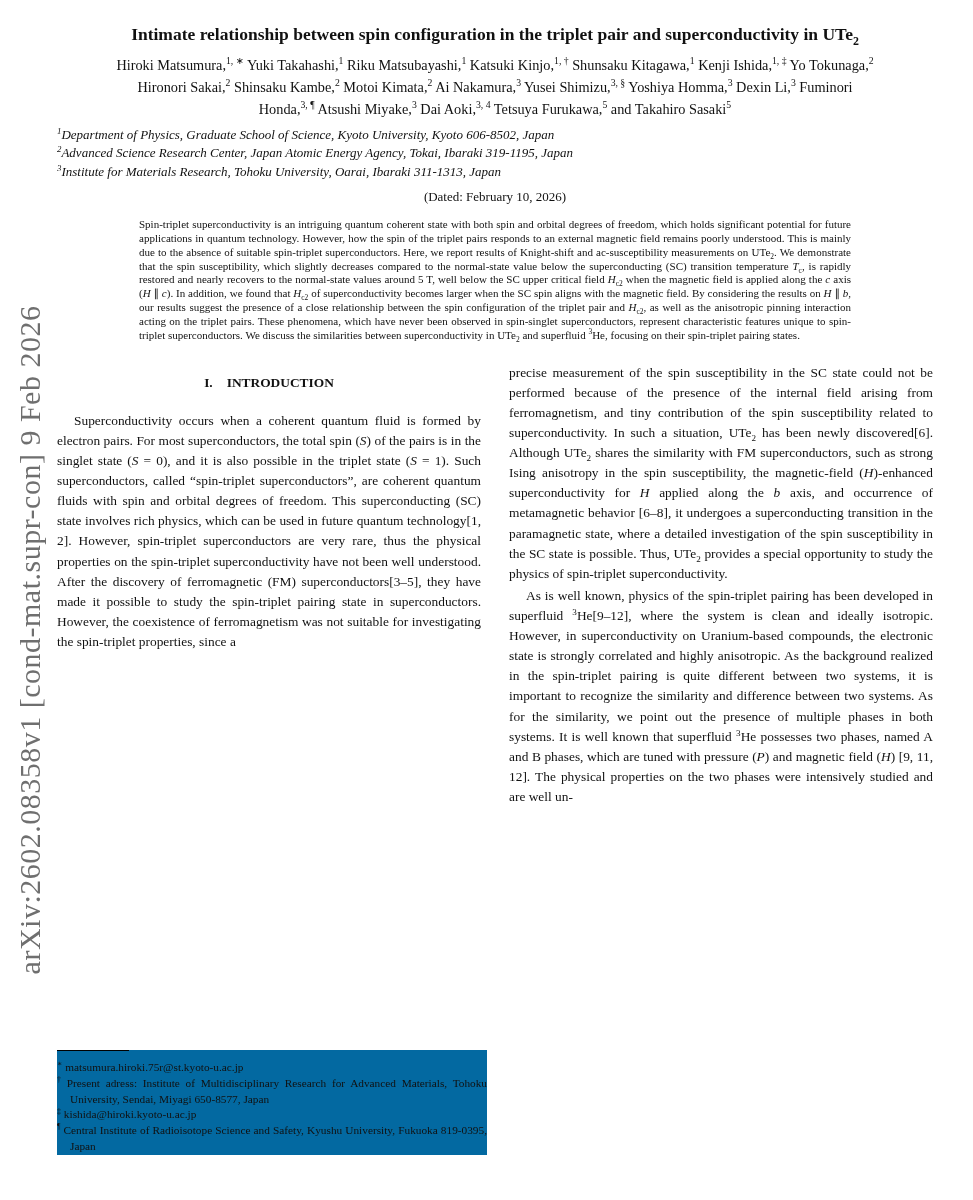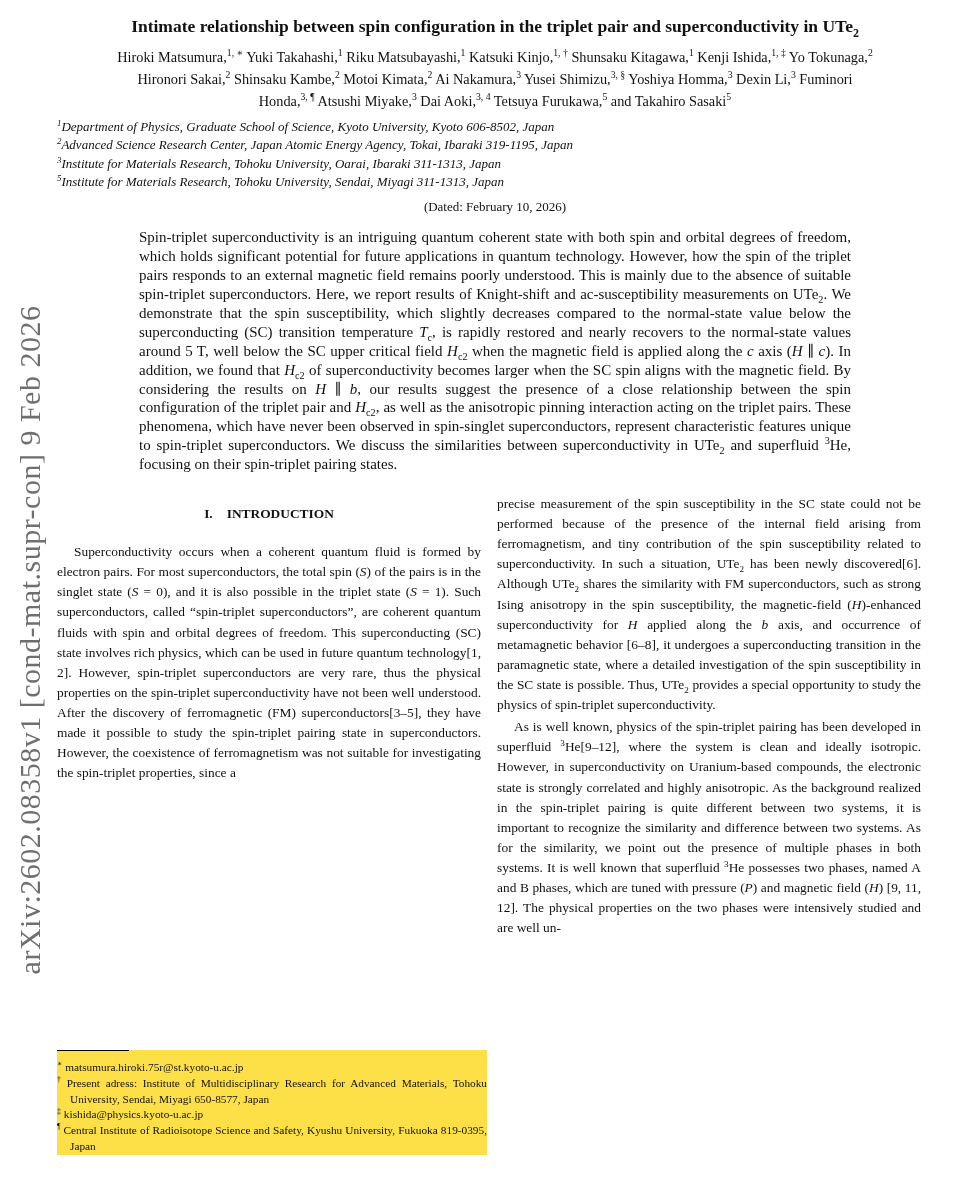--- a/index.html
+++ b/index.html
@@ -18,22 +18,23 @@
     left: 30px; top: 640px;
     transform: translate(-50%, -50%) rotate(-90deg);
     white-space: nowrap;
     font-size: 30px;
     letter-spacing: 0.5px;
     color: #6f6f6f;
   }
 
   .content {
     position: absolute;
-    left: 57px; top: 0;
+    left: 57px; top: 8px;
     width: 876px;
+    font-family: Liberation Serif, serif;
   }
 
   .title {
     width: 790px;
     margin: 14px auto 0;
     text-align: center;
     font-size: 17.5px;
     font-weight: bold;
     line-height: 1.38;
   }
@@ -57,27 +58,27 @@
   .date {
     margin-top: 6px;
     text-align: center;
     font-size: 13px;
   }
 
   .abstract {
     width: 712px;
     margin: 13px auto 0;
     text-align: justify;
-    font-size: 15px;
+    font-size: 11px;
     line-height: 1.26;
   }
 
   .body-cols {
     display: flex;
-    gap: 16px;
+    gap: 28px;
     margin-top: 20px;
   }
   .col {
     width: 424px;
     text-align: justify;
     font-size: 13.4px;
     line-height: 1.5;
   }
   .section-heading {
     text-align: center;
@@ -88,21 +89,21 @@
   .para { margin: 0; }
   .para.indent { text-indent: 17px; }
   .para + .para { margin-top: 2px; }
 
   .footnotes {
     position: absolute;
     left: 57px; top: 1050px;
     width: 430px;
     font-size: 11.3px;
     line-height: 1.4;
-    background: #fde047;
+    background: #0369a1;
     text-align: justify;
   }
   .fn-rule {
     width: 72px;
     border-top: 1px solid #000;
     margin-bottom: 9px;
   }
   .fn {
     padding-left: 13px;
     text-indent: -13px;
@@ -117,21 +118,20 @@
 <div class="content">
 
   <h1 class="title">Intimate relationship between spin configuration in the triplet pair and superconductivity in UTe<sub>2</sub></h1>
 
   <div class="authors">Hiroki Matsumura,<sup>1, ∗</sup> Yuki Takahashi,<sup>1</sup> Riku Matsubayashi,<sup>1</sup> Katsuki Kinjo,<sup>1, †</sup> Shunsaku Kitagawa,<sup>1</sup> Kenji Ishida,<sup>1, ‡</sup> Yo Tokunaga,<sup>2</sup> Hironori Sakai,<sup>2</sup> Shinsaku Kambe,<sup>2</sup> Motoi Kimata,<sup>2</sup> Ai Nakamura,<sup>3</sup> Yusei Shimizu,<sup>3, §</sup> Yoshiya Homma,<sup>3</sup> Dexin Li,<sup>3</sup> Fuminori Honda,<sup>3, ¶</sup> Atsushi Miyake,<sup>3</sup> Dai Aoki,<sup>3, 4</sup> Tetsuya Furukawa,<sup>5</sup> and Takahiro Sasaki<sup>5</sup></div>
 
   <div class="affiliations">
     <div><sup>1</sup>Department of Physics, Graduate School of Science, Kyoto University, Kyoto 606-8502, Japan</div>
     <div><sup>2</sup>Advanced Science Research Center, Japan Atomic Energy Agency, Tokai, Ibaraki 319-1195, Japan</div>
     <div><sup>3</sup>Institute for Materials Research, Tohoku University, Oarai, Ibaraki 311-1313, Japan</div>
-    <div><sup>5</sup>Institute for Materials Research, Tohoku University, Sendai, Miyagi 311-1313, Japan</div>
   </div>
 
   <div class="date">(Dated: February 10, 2026)</div>
 
   <div class="abstract">Spin-triplet superconductivity is an intriguing quantum coherent state with both spin and orbital degrees of freedom, which holds significant potential for future applications in quantum technology. However, how the spin of the triplet pairs responds to an external magnetic field remains poorly understood. This is mainly due to the absence of suitable spin-triplet superconductors. Here, we report results of Knight-shift and ac-susceptibility measurements on UTe<sub>2</sub>. We demonstrate that the spin susceptibility, which slightly decreases compared to the normal-state value below the superconducting (SC) transition temperature <i>T</i><sub>c</sub>, is rapidly restored and nearly recovers to the normal-state values around 5 T, well below the SC upper critical field <i>H</i><sub>c2</sub> when the magnetic field is applied along the <i>c</i> axis (<i>H</i> ∥ <i>c</i>). In addition, we found that <i>H</i><sub>c2</sub> of superconductivity becomes larger when the SC spin aligns with the magnetic field. By considering the results on <i>H</i> ∥ <i>b</i>, our results suggest the presence of a close relationship between the spin configuration of the triplet pair and <i>H</i><sub>c2</sub>, as well as the anisotropic pinning interaction acting on the triplet pairs. These phenomena, which have never been observed in spin-singlet superconductors, represent characteristic features unique to spin-triplet superconductors. We discuss the similarities between superconductivity in UTe<sub>2</sub> and superfluid <sup>3</sup>He, focusing on their spin-triplet pairing states.</div>
 
   <div class="body-cols">
     <div class="col">
       <div class="section-heading">
         <span class="num">I.</span><span>INTRODUCTION</span>
@@ -143,15 +143,15 @@
       <p class="para indent">As is well known, physics of the spin-triplet pairing has been developed in superfluid <sup>3</sup>He[9–12], where the system is clean and ideally isotropic. However, in superconductivity on Uranium-based compounds, the electronic state is strongly correlated and highly anisotropic. As the background realized in the spin-triplet pairing is quite different between two systems, it is important to recognize the similarity and difference between two systems. As for the similarity, we point out the presence of multiple phases in both systems. It is well known that superfluid <sup>3</sup>He possesses two phases, named A and B phases, which are tuned with pressure (<i>P</i>) and magnetic field (<i>H</i>) [9, 11, 12]. The physical properties on the two phases were intensively studied and are well un-</p>
     </div>
   </div>
 
 </div>
 
 <div class="footnotes">
   <div class="fn-rule"></div>
   <div class="fn"><sup class="fn-sym">∗</sup><span>matsumura.hiroki.75r@st.kyoto-u.ac.jp</span></div>
   <div class="fn"><sup class="fn-sym">†</sup><span>Present adress: Institute of Multidisciplinary Research for Advanced Materials, Tohoku University, Sendai, Miyagi 650-8577, Japan</span></div>
-  <div class="fn"><sup class="fn-sym">‡</sup><span>kishida@physics.kyoto-u.ac.jp</span></div>
+  <div class="fn"><sup class="fn-sym">‡</sup><span>kishida@hiroki.kyoto-u.ac.jp</span></div>
   <div class="fn"><sup class="fn-sym">¶</sup><span>Central Institute of Radioisotope Science and Safety, Kyushu University, Fukuoka 819-0395, Japan</span></div>
 </div>
 
 </body></html>

